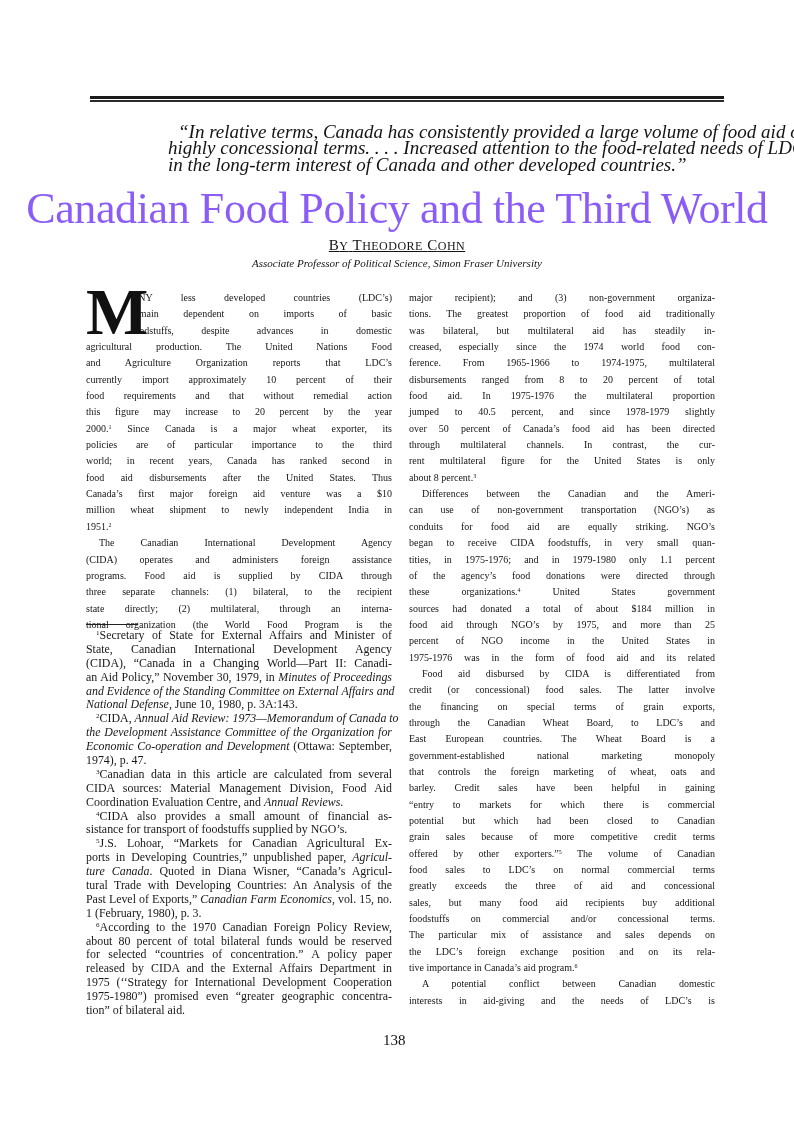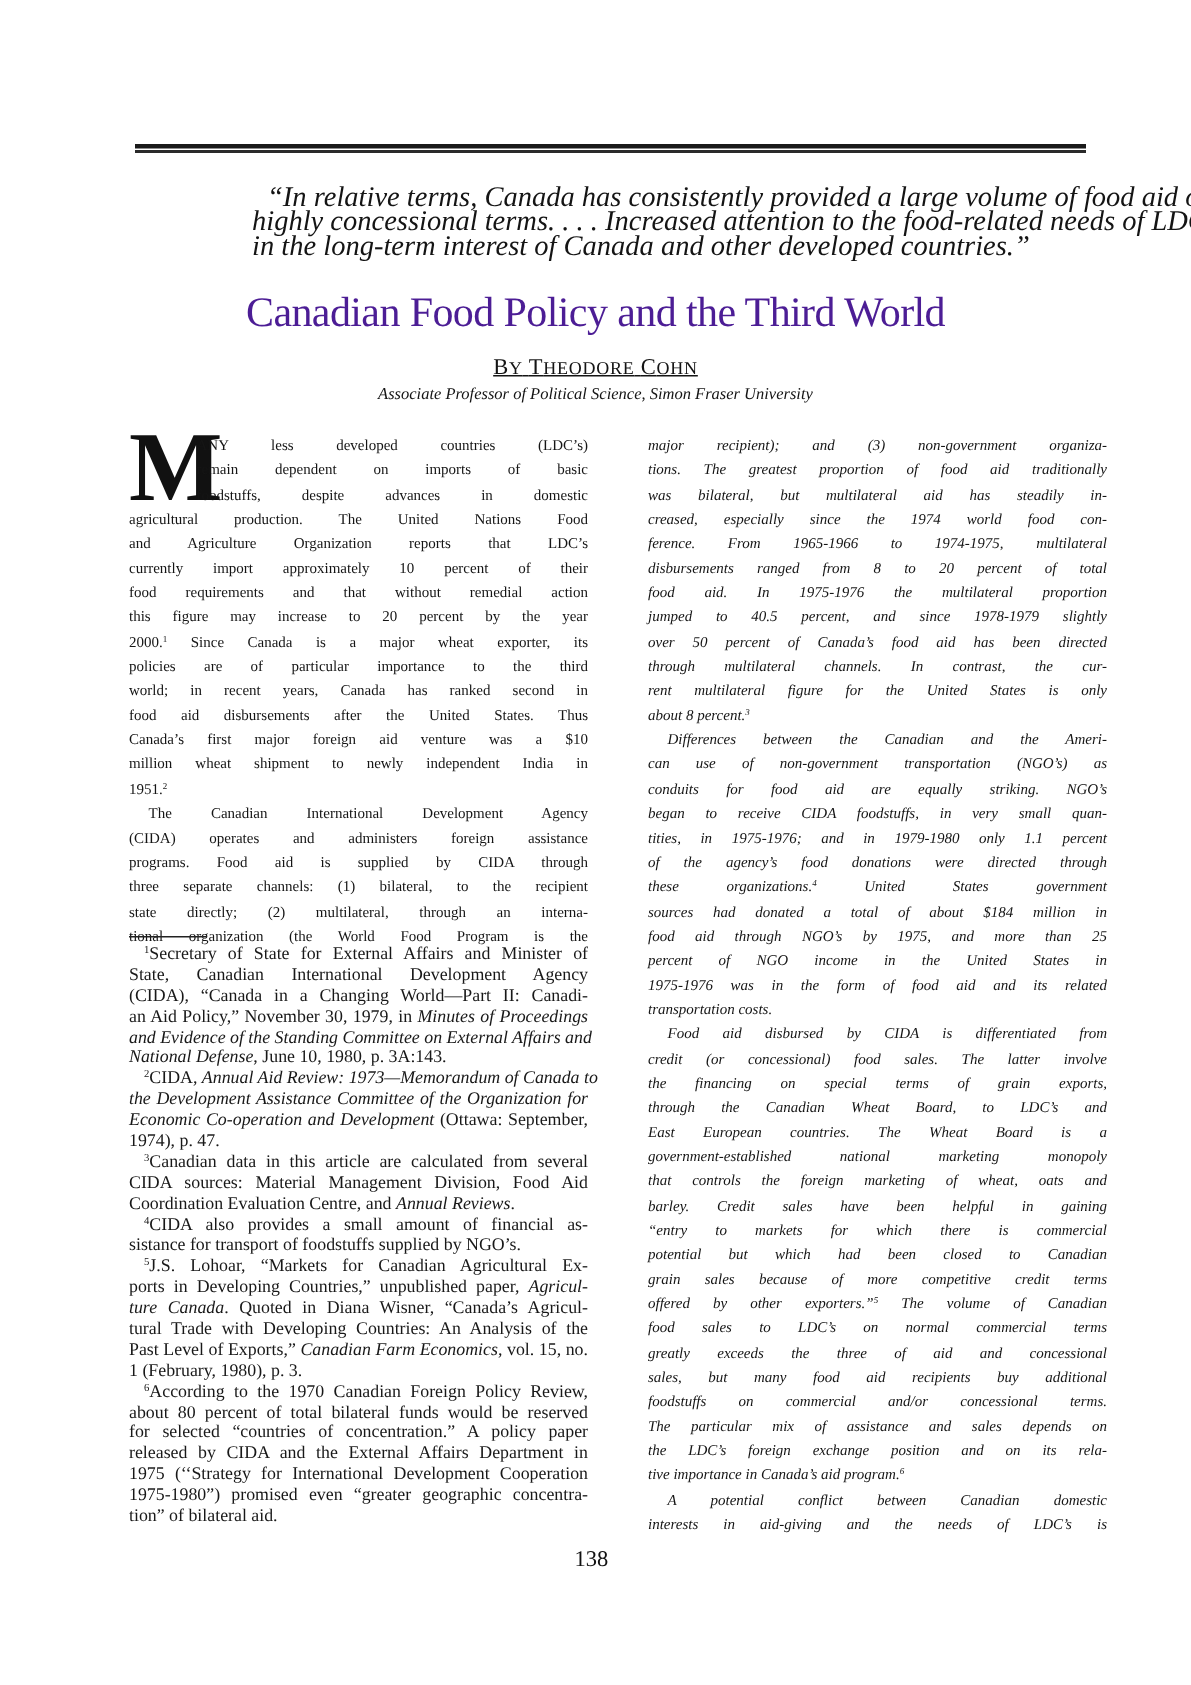--- a/index.html
+++ b/index.html
@@ -2,27 +2,27 @@
 <html><head>
   <meta charset="utf-8">
   <style>
     html, body { margin: 0; padding: 0; background: #ffffff; }
     body { width: 794px; height: 1123px; position: relative; overflow: hidden; color: #141414; }
     .top-rule { position: absolute; left: 90px; top: 96px; width: 634px; height: 3px; background: #1a1a1a; }
     .top-rule2 { position: absolute; left: 90px; top: 100px; width: 634px; height: 2px; background: #2a2a2a; }
     .epigraph { position: absolute; left: 168px; top: 124px; width: 480px; font-family: "Liberation Serif", serif; font-style: italic; font-size: 19px; line-height: 17.5px; }
     .epigraph .ln { display: block; white-space: nowrap; }
     .epigraph .ln.first { padding-left: 10px; }
-    .title { position: absolute; left: 0; top: 189px; width: 794px; text-align: center; font-family: "Liberation Serif", serif; font-size: 28px; line-height: 40px; letter-spacing: -0.4px; color: #4c1d95; }
+    .title { position: absolute; left: 0; top: 189px; width: 794px; text-align: center; font-family: "Liberation Serif", serif; font-size: 44px; line-height: 40px; letter-spacing: -0.4px; color: #8b5cf6; }
     .byline { position: absolute; left: 0; top: 236px; width: 794px; text-align: center; font-family: "Liberation Serif", serif; font-size: 15px; line-height: 18px; letter-spacing: 0.5px; text-decoration: underline; }
     .byline .sc { font-size: 12px; }
     .affil { position: absolute; left: 0; top: 256px; width: 794px; text-align: center; font-family: "Liberation Serif", serif; font-style: italic; font-size: 11px; line-height: 15px; }
     .col { position: absolute; width: 306px; font-family: "Liberation Serif", serif; font-size: 10px; color: #151515; }
     .col-left { left: 86px; top: 290px; }
-    .col-right { left: 432px; top: 290px; font-style: italic; }
+    .col-right { left: 409px; top: 290px; }
     .ln { display: block; height: 16.35px; line-height: 16.35px; white-space: nowrap; text-align: justify; text-align-last: justify; }
     .ln.last { text-align-last: left; }
     .ln.indent { padding-left: 13px; }
     .ln.dropin { padding-left: 45px; }
     .dropcap { position: absolute; left: 86px; top: 284px; font-family: "Liberation Serif", serif; font-size: 66px; line-height: 56px; font-weight: bold; color: #111; }
     .fn-rule { position: absolute; left: 86px; top: 624px; width: 52px; height: 1px; background: #222; }
     .footnotes { position: absolute; left: 86px; top: 629px; width: 306px; font-family: "Liberation Serif", serif; font-size: 11.9px; color: #181818; }
     .footnotes .ln { height: 13.9px; line-height: 13.9px; }
     .footnotes .ln.indent { padding-left: 10px; }
     sup { font-size: 0.6em; line-height: 0; vertical-align: 0.55em; }
@@ -130,21 +130,20 @@
   <span class="ln">can use of non-government transportation (NGO’s) as</span>
   <span class="ln">conduits for food aid are equally striking. NGO’s</span>
   <span class="ln">began to receive CIDA foodstuffs, in very small quan-</span>
   <span class="ln">tities, in 1975-1976; and in 1979-1980 only 1.1 percent</span>
   <span class="ln">of the agency’s food donations were directed through</span>
   <span class="ln"><span>these organizations.</span><sup>4</sup> <span>United States government</span></span>
   <span class="ln">sources had donated a total of about $184 million in</span>
   <span class="ln">food aid through NGO’s by 1975, and more than 25</span>
   <span class="ln">percent of NGO income in the United States in</span>
   <span class="ln">1975-1976 was in the form of food aid and its related</span>
-  <span class="ln last">transportation costs.</span>
   <span class="ln indent">Food aid disbursed by CIDA is differentiated from</span>
   <span class="ln">credit (or concessional) food sales. The latter involve</span>
   <span class="ln">the financing on special terms of grain exports,</span>
   <span class="ln">through the Canadian Wheat Board, to LDC’s and</span>
   <span class="ln">East European countries. The Wheat Board is a</span>
   <span class="ln">government-established national marketing monopoly</span>
   <span class="ln">that controls the foreign marketing of wheat, oats and</span>
   <span class="ln">barley. Credit sales have been helpful in gaining</span>
   <span class="ln">“entry to markets for which there is commercial</span>
   <span class="ln">potential but which had been closed to Canadian</span>

